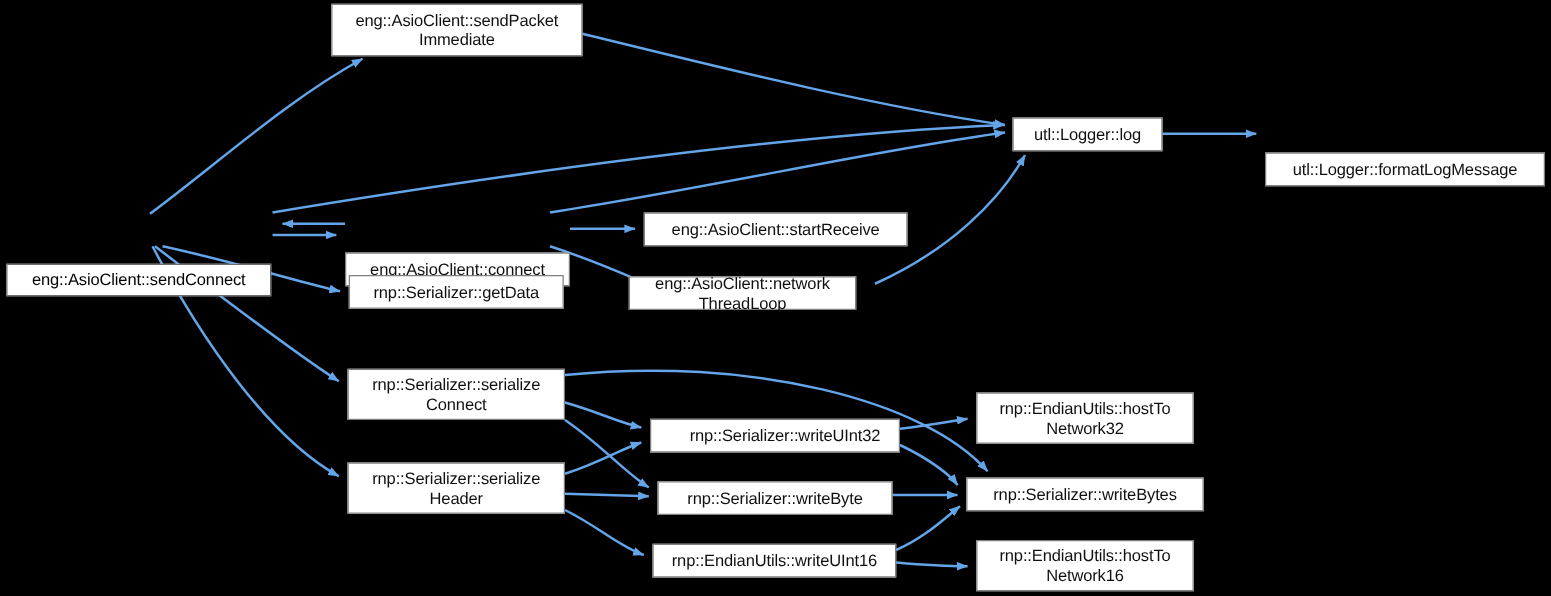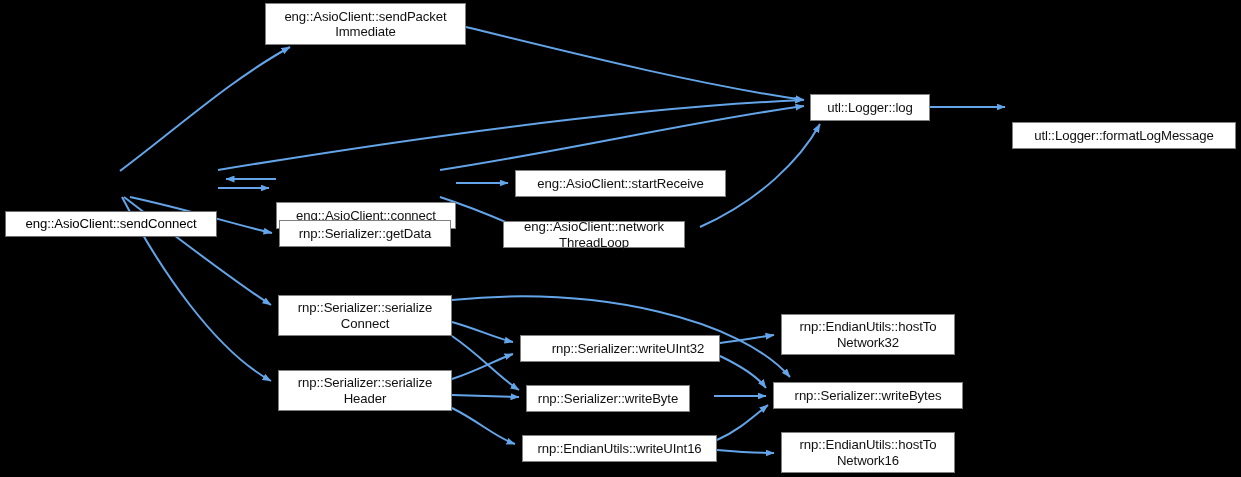--- a/index.html
+++ b/index.html
@@ -100,21 +100,21 @@
       <div class="node" style="left: 515px; top: 170px; width: 211px; height: 27px;"><span class="node-label">eng::AsioClient::startReceive</span></div>
       <div class="node" style="left: 503px; top: 221px; width: 182px; height: 27px;"><span class="node-label">eng::AsioClient::network
 ThreadLoop</span></div>
       <div class="node" style="left: 810px; top: 94px; width: 120px; height: 27px;"><span class="node-label">utl::Logger::log</span></div>
       <div class="node" style="left: 1012px; top: 94px; width: 224px; height: 27px; margin-top: 28px;"><span class="node-label">utl::Logger::formatLogMessage</span></div>
       <div class="node" style="left: 278px; top: 295px; width: 174px; height: 41px;"><span class="node-label">rnp::Serializer::serialize
 Connect</span></div>
       <div class="node" style="left: 278px; top: 370px; width: 174px; height: 41px;"><span class="node-label">rnp::Serializer::serialize
 Header</span></div>
       <div class="node" style="left: 520px; top: 335px; width: 200px; height: 27px; padding-left: 16px;"><span class="node-label">rnp::Serializer::writeUInt32</span></div>
-      <div class="node" style="left: 526px; top: 385px; width: 164px; height: 27px;"><span class="node-label">rnp::Serializer::writeByte</span></div>
+      <div class="node" style="left: 526px; top: 385px; width: 188px; height: 27px;"><span class="node-label">rnp::Serializer::writeByte</span></div>
       <div class="node" style="left: 522px; top: 435px; width: 195px; height: 27px;"><span class="node-label">rnp::EndianUtils::writeUInt16</span></div>
       <div class="node" style="left: 781px; top: 314px; width: 174px; height: 41px;"><span class="node-label">rnp::EndianUtils::hostTo
 Network32</span></div>
       <div class="node" style="left: 773px; top: 382px; width: 190px; height: 27px;"><span class="node-label">rnp::Serializer::writeBytes</span></div>
       <div class="node" style="left: 781px; top: 432px; width: 174px; height: 41px;"><span class="node-label">rnp::EndianUtils::hostTo
 Network16</span></div>
     </div>
 </div>
 
 </body></html>

